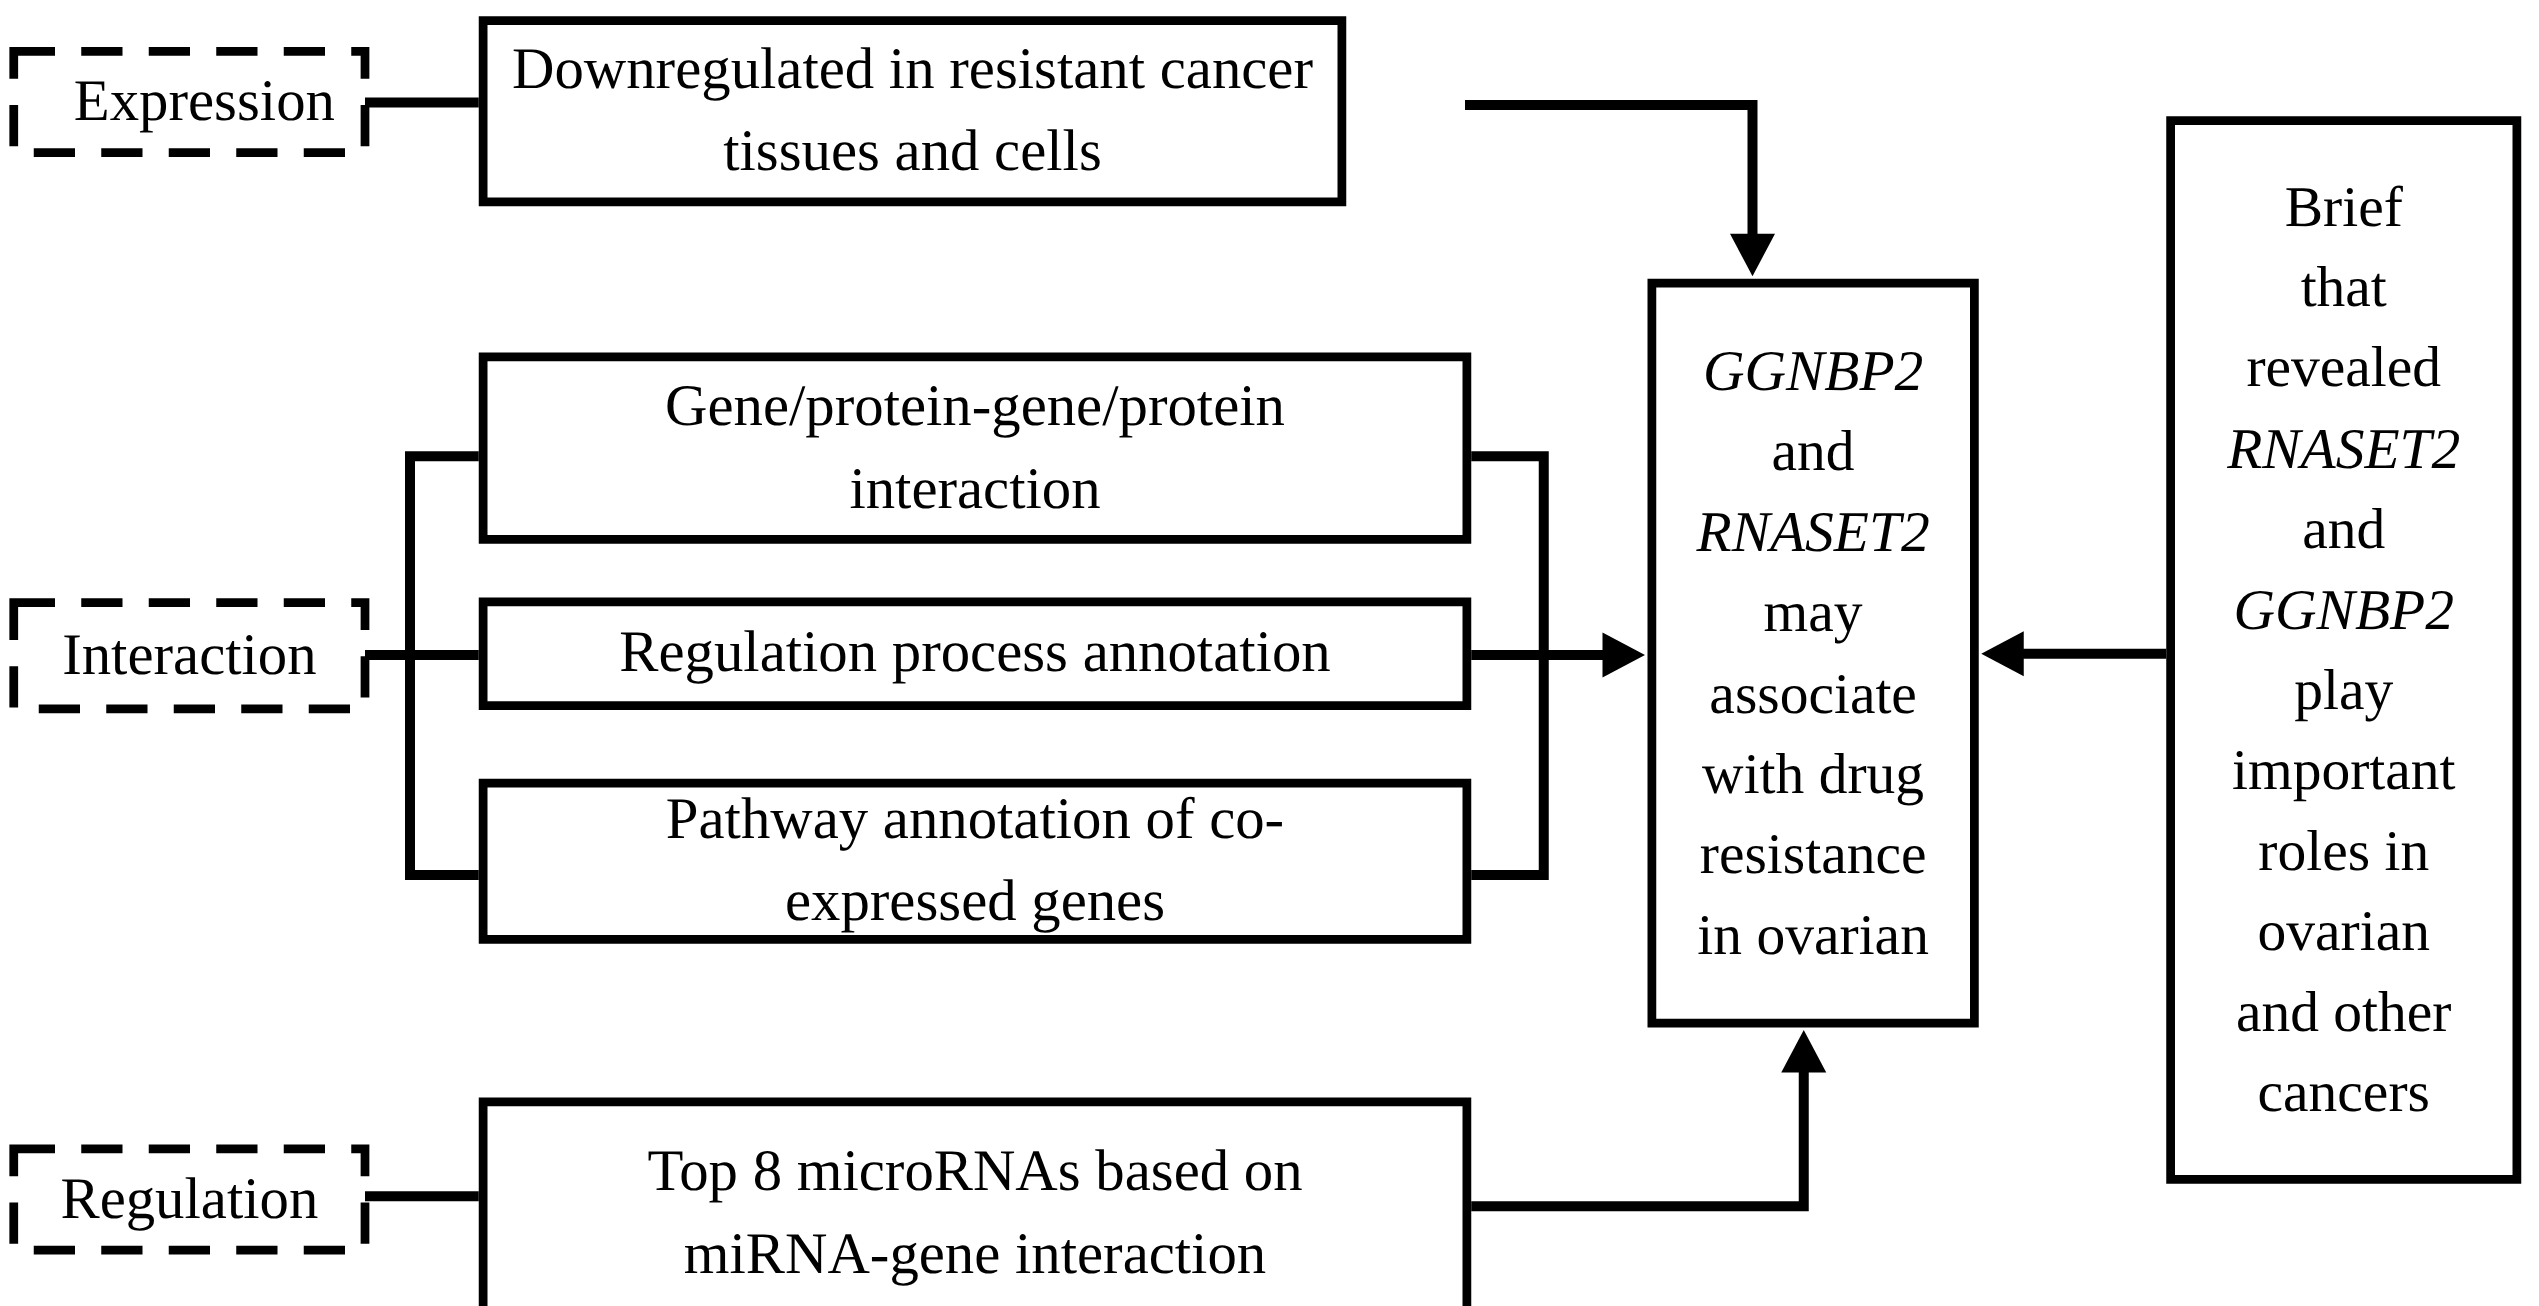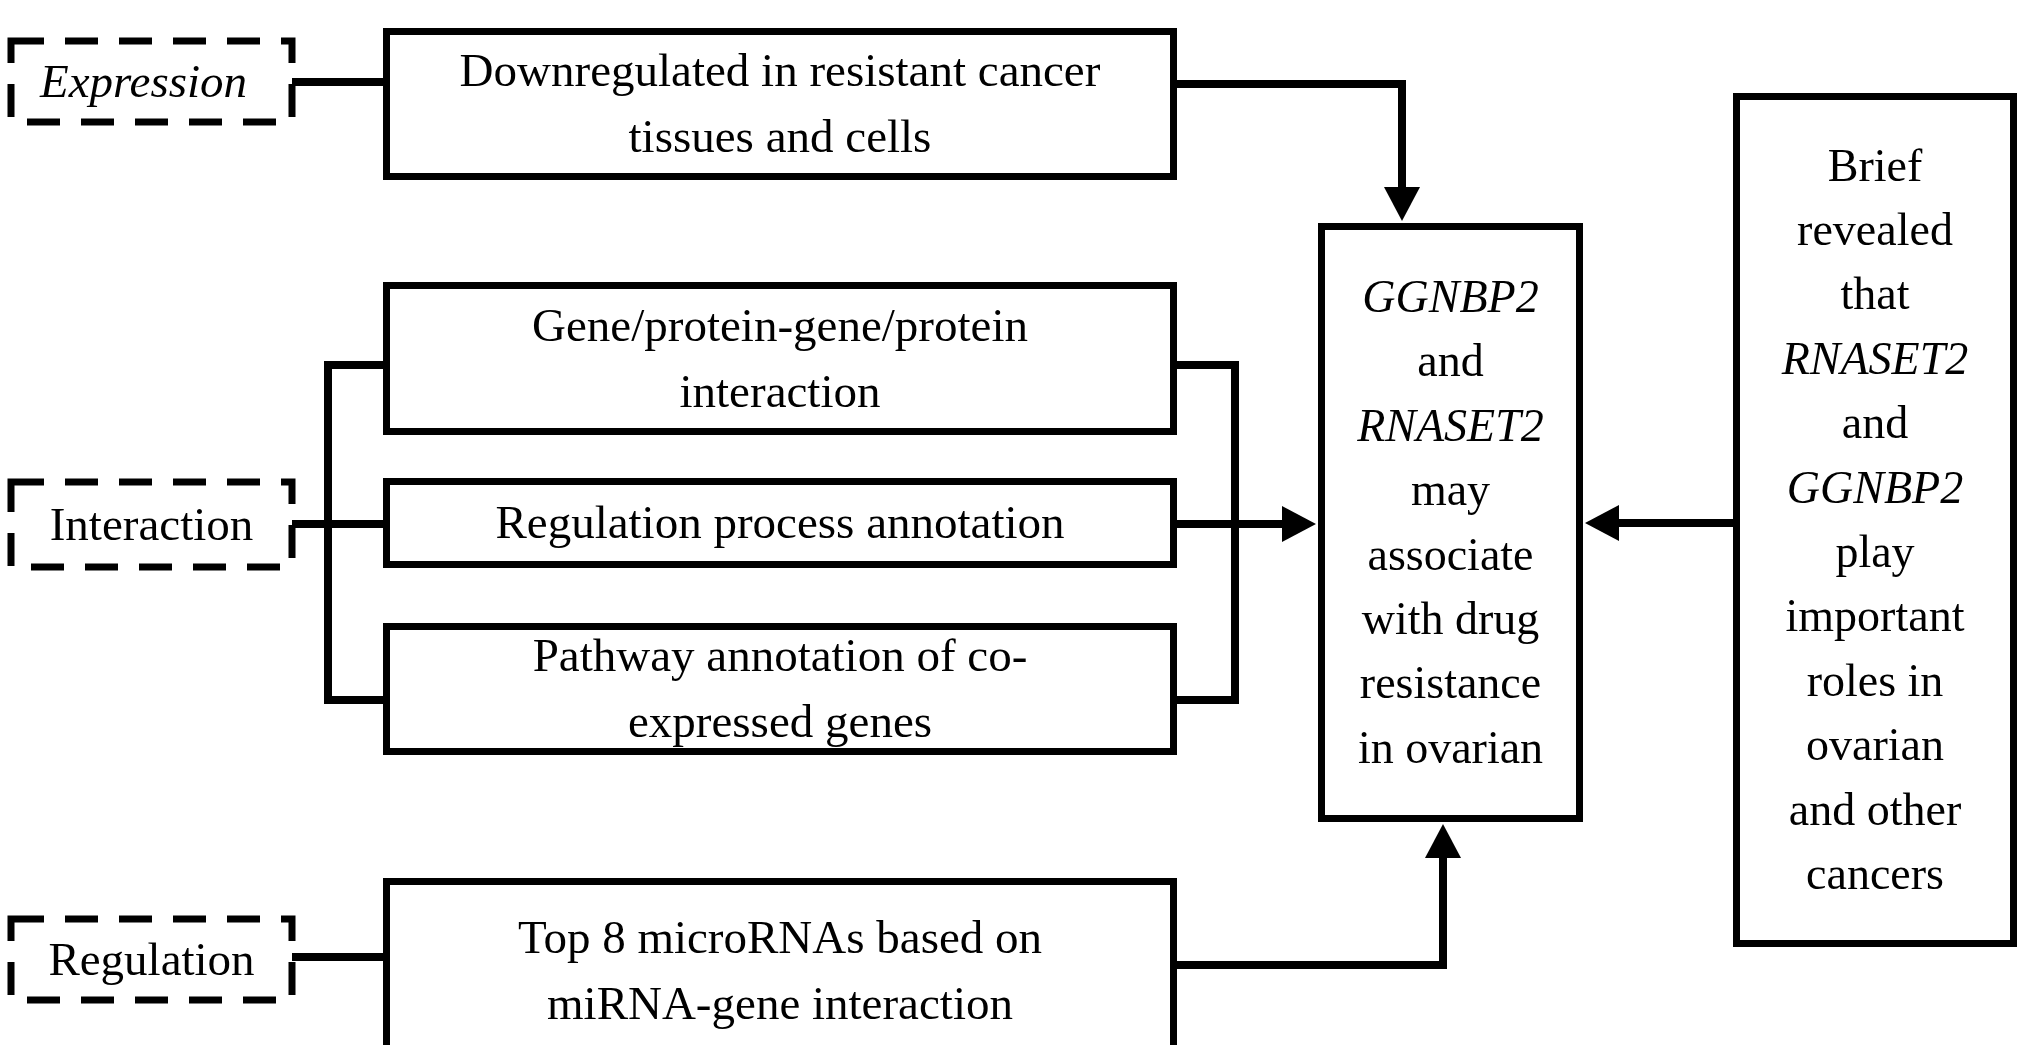--- a/index.html
+++ b/index.html
@@ -59,31 +59,31 @@
 
     <line x1="292" y1="957" x2="390" y2="957"></line>
 
     <polyline points="1172,965 1443,965 1443,853"></polyline>
     <polygon points="1443,824 1425,858 1461,858" fill="#000" stroke="none"></polygon>
 
     <line x1="1736" y1="523" x2="1612" y2="523"></line>
     <polygon points="1585,523 1619,505 1619,541" fill="#000" stroke="none"></polygon>
   </svg>
 
-  <div class="dashed-label" style="left:0;top:37px;width:287px;height:88px;font-style:italic;">
+  <div class="dashed-label" style="left:20px;top:37px;width:287px;height:88px;">
     <span>Expression</span>
   </div>
   <div class="dashed-label" style="left:8px;top:478px;width:287px;height:92px;">
     <span>Interaction</span>
   </div>
   <div class="dashed-label" style="left:8px;top:915px;width:287px;height:88px;">
     <span>Regulation</span>
   </div>
 
-  <div class="box" style="left:383px;top:28px;width:794px;height:152px;">Downregulated in resistant cancer
+  <div class="box" style="left:383px;top:13px;width:694px;height:152px;">Downregulated in resistant cancer
 tissues and cells</div>
 
   <div class="box" style="left:383px;top:282px;width:794px;height:153px;">Gene/protein-gene/protein
 interaction</div>
 
   <div class="box" style="left:383px;top:478px;width:794px;height:90px;">Regulation process annotation</div>
 
   <div class="box" style="left:383px;top:623px;width:794px;height:132px;">Pathway annotation of co-
 expressed genes</div>
 
@@ -99,22 +99,22 @@
         <div>associate</div>
         <div>with drug</div>
         <div>resistance</div>
         <div>in ovarian</div>
       </div>
     </div>
 
   <div class="box stack" style="left:1733px;top:93px;width:284px;height:854px;">
       <div>
         <div>Brief</div>
+        <div>that</div>
         <div>revealed</div>
-        <div>that</div>
         <div style="font-style: italic;">RNASET2</div>
         <div>and</div>
         <div style="font-style: italic;">GGNBP2</div>
         <div>play</div>
         <div>important</div>
         <div>roles in</div>
         <div>ovarian</div>
         <div>and other</div>
         <div>cancers</div>
       </div>

